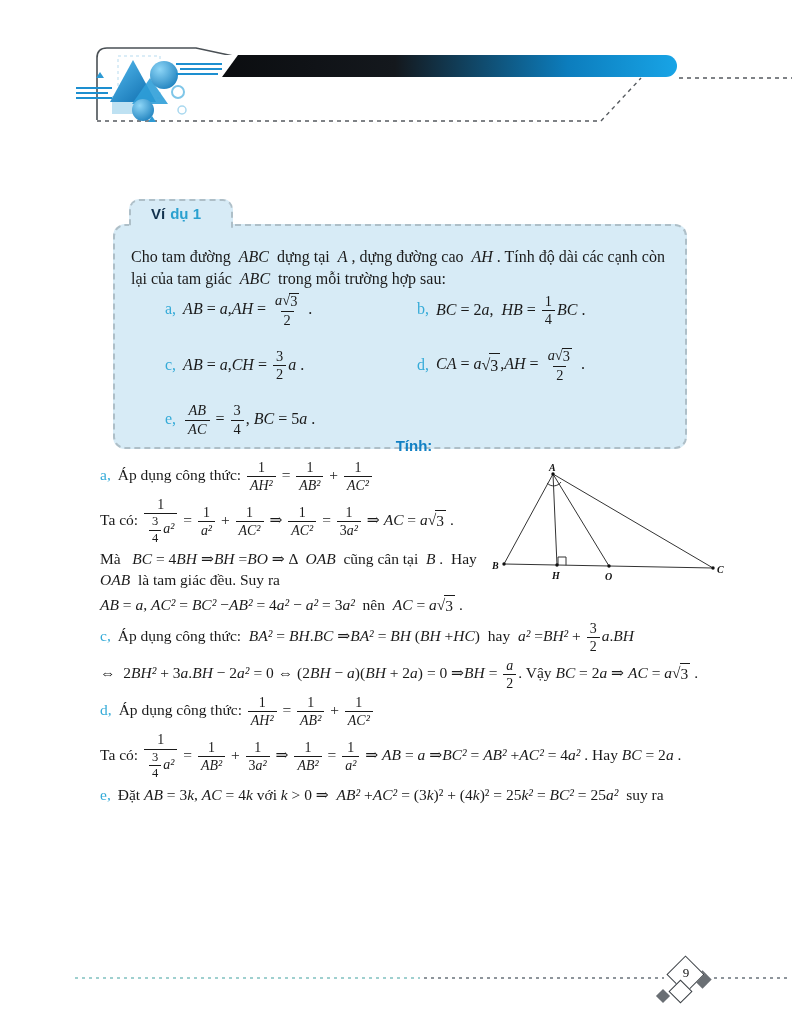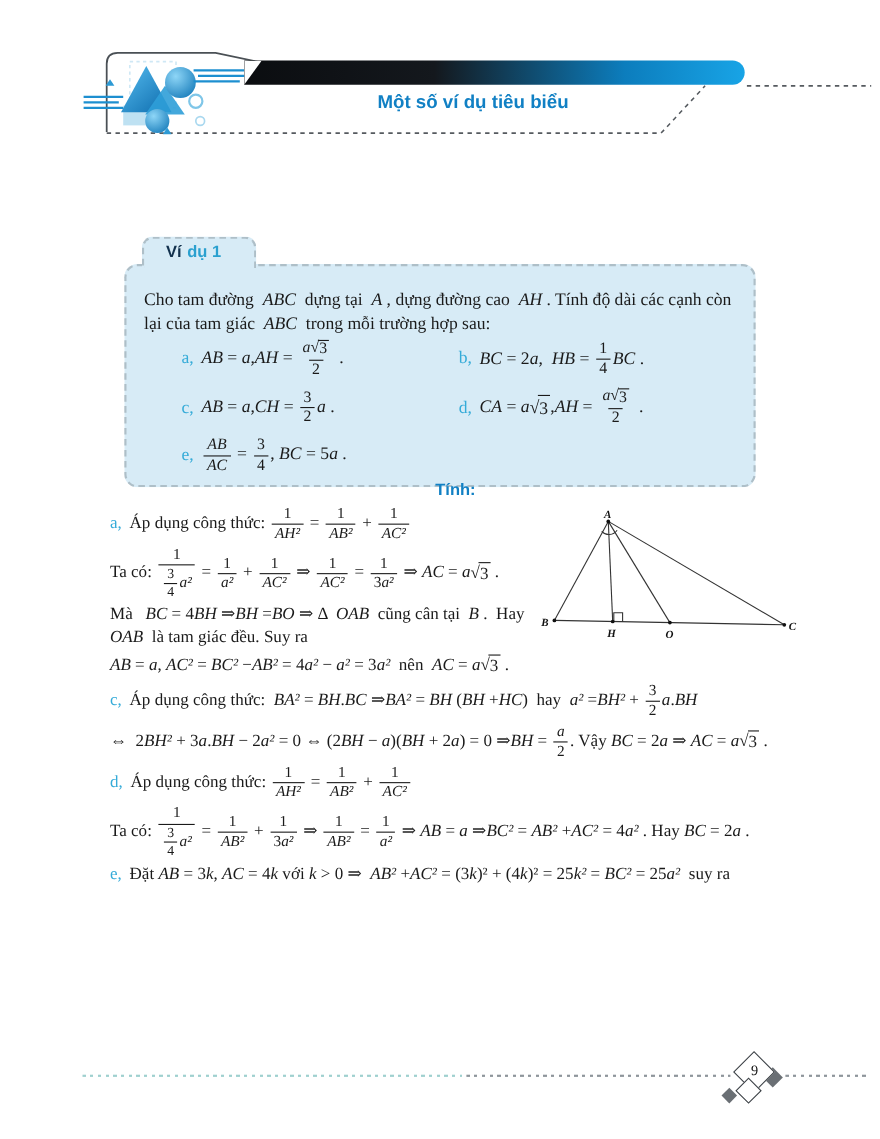--- a/index.html
+++ b/index.html
@@ -11,29 +11,29 @@
   .banner{position:absolute;left:222px;top:55px;width:455px;height:22px;
           background:linear-gradient(90deg,#0b0d10 0%,#14181d 38%,#0c7dbd 76%,#18a4e6 100%);
           border-radius:0 11px 11px 0;}
   .banner-cut{position:absolute;left:222px;top:55px;width:16px;height:22px;background:#fff;
           clip-path:polygon(0 0,100% 0,0 100%);}
   .page-title{position:absolute;left:230px;top:83px;width:400px;text-align:center;
           font-family:"Liberation Sans",sans-serif;font-weight:bold;font-size:17px;color:#1180c4;}
   .logo-svg{position:absolute;left:90px;top:50px;overflow:visible;}
 
   
-  .example-box{position:absolute;left:113px;top:240px;width:570px;min-height:198px;
+  .example-box{position:absolute;left:113px;top:224px;width:570px;min-height:198px;
           background:#d7ebf6;border:2px dashed #aebfc8;border-radius:12px;}
   .example-tab{position:absolute;left:14px;top:-27px;height:29px;box-sizing:border-box;
           background:#d7ebf6;border:2px dashed #aebfc8;border-bottom:none;border-radius:10px 10px 0 0;
           padding:4px 30px 0 20px;font-family:"Liberation Sans",sans-serif;font-weight:bold;font-size:15px;}
   .tab-bold{color:#12314d;} .tab-accent{color:#2aa0cf;margin-left:5px;}
   .example-inner{padding:16px 16px 10px 16px;font-size:16px;line-height:1.45;}
   .statement{margin:0 0 8px 0;white-space:pre-wrap;}
-  .items-grid{display:grid;grid-template-columns:50% 50%;row-gap:9px;margin-left:34px;align-items:center;}
+  .items-grid{display:grid;grid-template-columns:50% 50%;row-gap:20px;margin-left:34px;align-items:center;}
   .case-item{white-space:pre-wrap;}
   .plabel{color:#35abd8;margin-right:7px;}
 
   
   .solution{position:absolute;left:100px;top:437px;width:628px;font-size:15.5px;}
   .sol-heading{margin:0 0 6px 0;text-align:center;font-family:"Liberation Sans",sans-serif;
           font-weight:bold;font-size:15px;color:#1180c4;}
   .diagram{float:right;width:238px;margin:2px 0 6px 10px;}
   .mline{margin:4px 0;white-space:pre-wrap;line-height:1.35;}
 
@@ -102,21 +102,20 @@
         <line x1="-14" y1="43" x2="18" y2="43"></line>
         <line x1="-14" y1="48" x2="22" y2="48"></line>
       <line x1="86" y1="14" x2="132" y2="14"></line>
         <line x1="90" y1="19" x2="138" y2="19"></line>
         <line x1="86" y1="24" x2="128" y2="24"></line>
     </g>
   </svg>
 
   <div class="banner"></div>
   <div class="banner-cut"></div>
-  <div class="page-title">Một số ví dụ tiêu biểu</div>
 
   <section class="example-box">
     <div class="example-tab">
       <span class="tab-bold">Ví</span><span class="tab-accent">dụ 1</span>
     </div>
     <div class="example-inner">
       <p class="statement mline"><span class="mt">Cho tam đường  </span><span class="mv">ABC</span><span class="mt">  dựng tại  </span><span class="mv">A</span><span class="mt"> , dựng đường cao  </span><span class="mv">AH</span><span class="mt"> . Tính độ dài các cạnh còn lại của tam giác  </span><span class="mv">ABC</span><span class="mt">  trong mỗi trường hợp sau:</span></p>
       <div class="items-grid" id="items">
           <div class="case-item"><span class="plabel">a,</span><span class="mv">AB</span><span class="mt"> = </span><span class="mv">a</span><span class="mt">,</span><span class="mv">AH</span><span class="mt"> = </span><span class="frac"><span class="num"><span class="mv">a</span><span class="sqrt"><span class="rs">√</span><span class="rc"><span class="mt">3</span></span></span></span><span class="den"><span class="mt">2</span></span></span><span class="mt"> .</span></div>
           <div class="case-item"><span class="plabel">b,</span><span class="mv">BC</span><span class="mt"> = 2</span><span class="mv">a</span><span class="mt">,  </span><span class="mv">HB</span><span class="mt"> = </span><span class="frac"><span class="num"><span class="mt">1</span></span><span class="den"><span class="mt">4</span></span></span><span class="mv">BC</span><span class="mt"> .</span></div>

